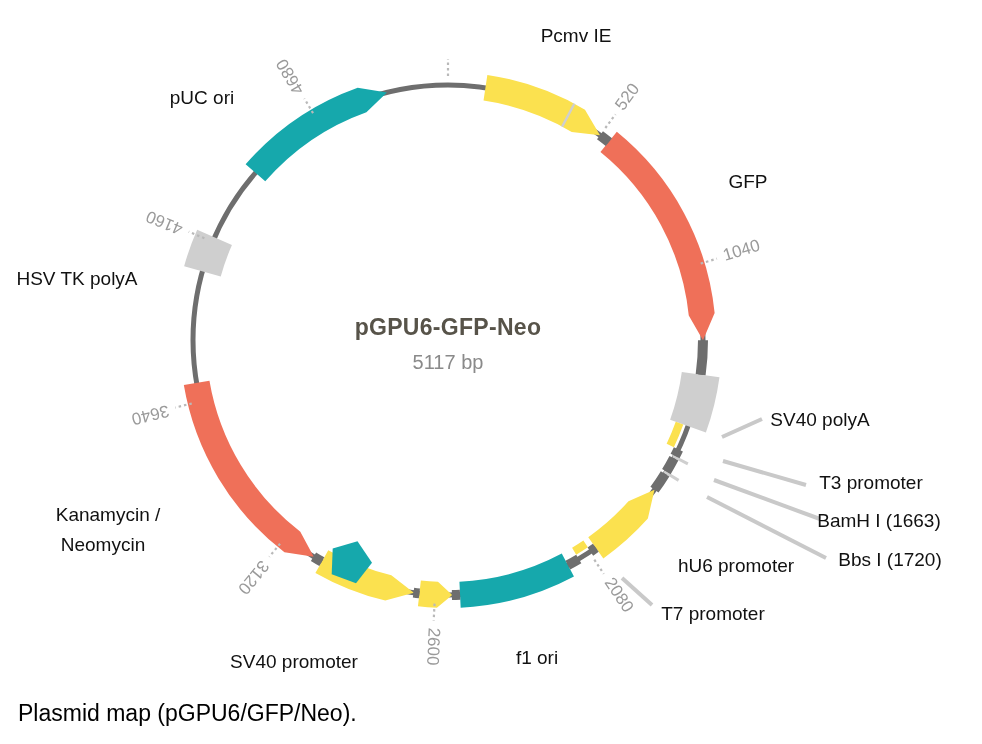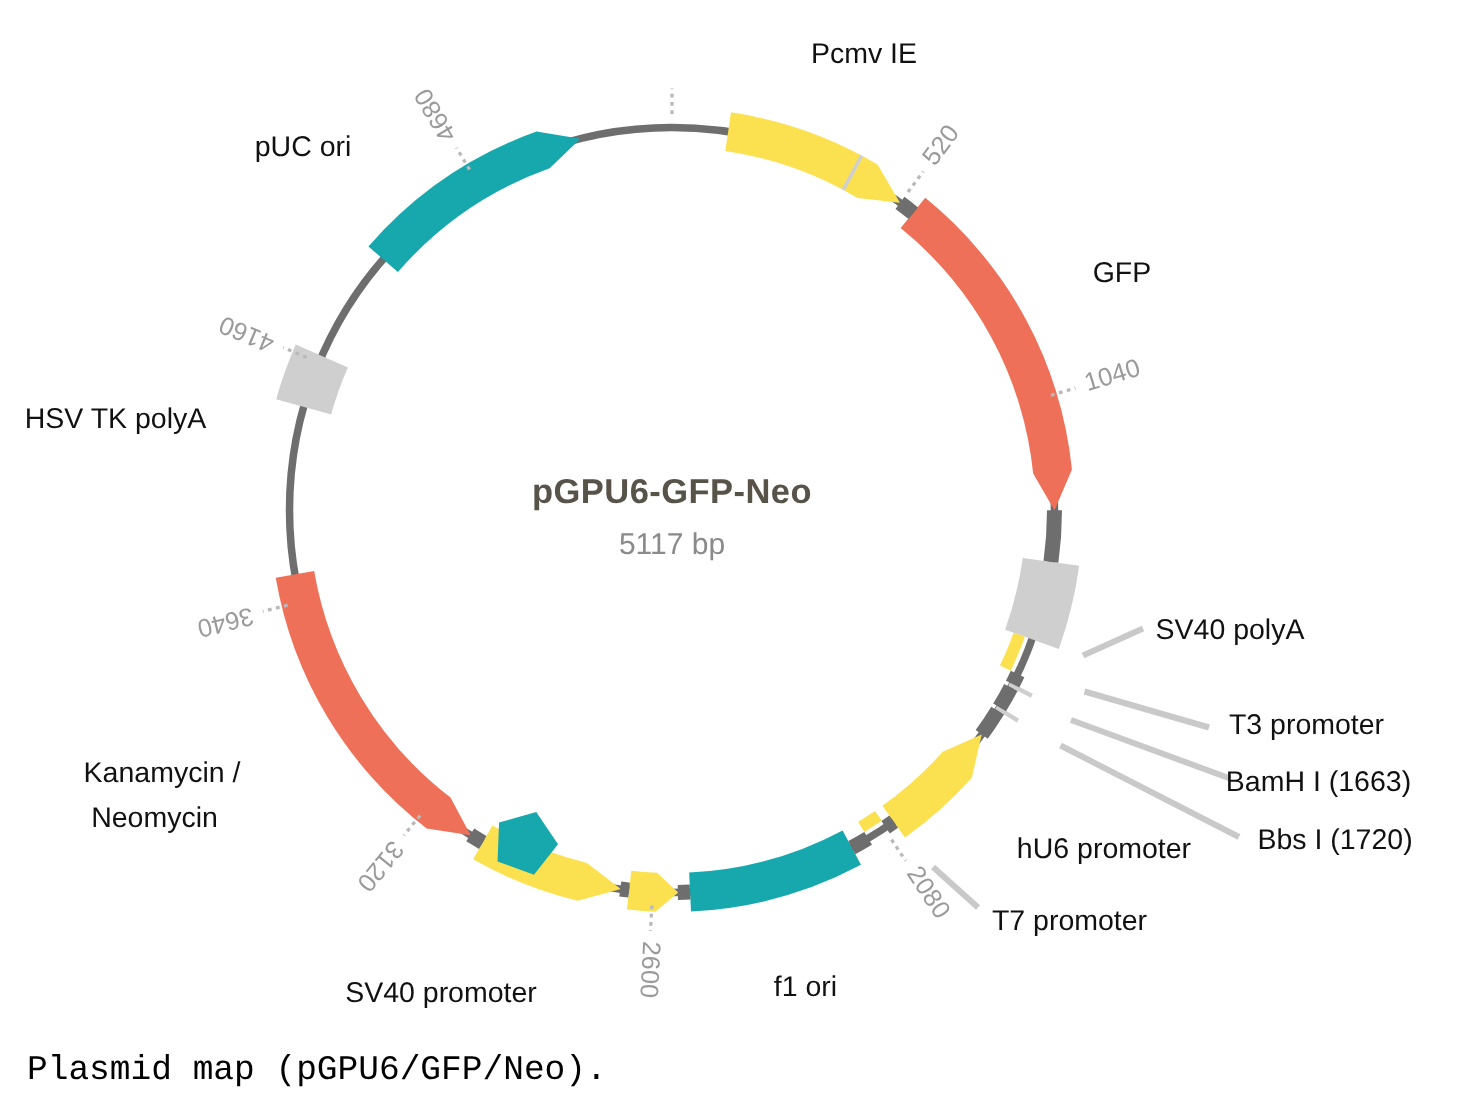--- a/index.html
+++ b/index.html
@@ -8,21 +8,21 @@
     font-family:"Liberation Sans", sans-serif;
     overflow:hidden;position:relative;
   }
   #stage{position:absolute;left:0;top:0;width:982px;height:744px;}
   svg#map{position:absolute;left:0;top:0;width:982px;height:744px;display:block;}
 
   .feat-label{font-family:"Liberation Sans",sans-serif;font-size:19px;fill:#111111;}
   .tick-label{font-family:"Liberation Sans",sans-serif;font-size:17px;fill:#9a9a9a;}
   .plasmid-name{font-family:"Liberation Sans",sans-serif;font-size:23px;font-weight:bold;fill:#575349;letter-spacing:.3px;}
   .plasmid-size{font-family:"Liberation Sans",sans-serif;font-size:20px;fill:#8a8a8a;}
-  .caption{font-family:Liberation Mono, monospace;font-size:23px;fill:#000000;}
+  .caption{font-family:Liberation Sans, sans-serif;font-size:23px;fill:#000000;}
   .leader{stroke:#c9c9c9;stroke-width:4;stroke-linecap:butt;}
   .backbone{fill:none;stroke:#6e6e6e;stroke-width:5;}
   .tickmark{stroke:#b9b9b9;stroke-width:2.2;stroke-dasharray:2.5 3;}
   .divider{stroke:#cfcfcf;stroke-width:2.4;}
 </style>
 </head>
 <body>
 
 <div id="stage">
   <svg id="map" viewBox="0 0 982 744">

